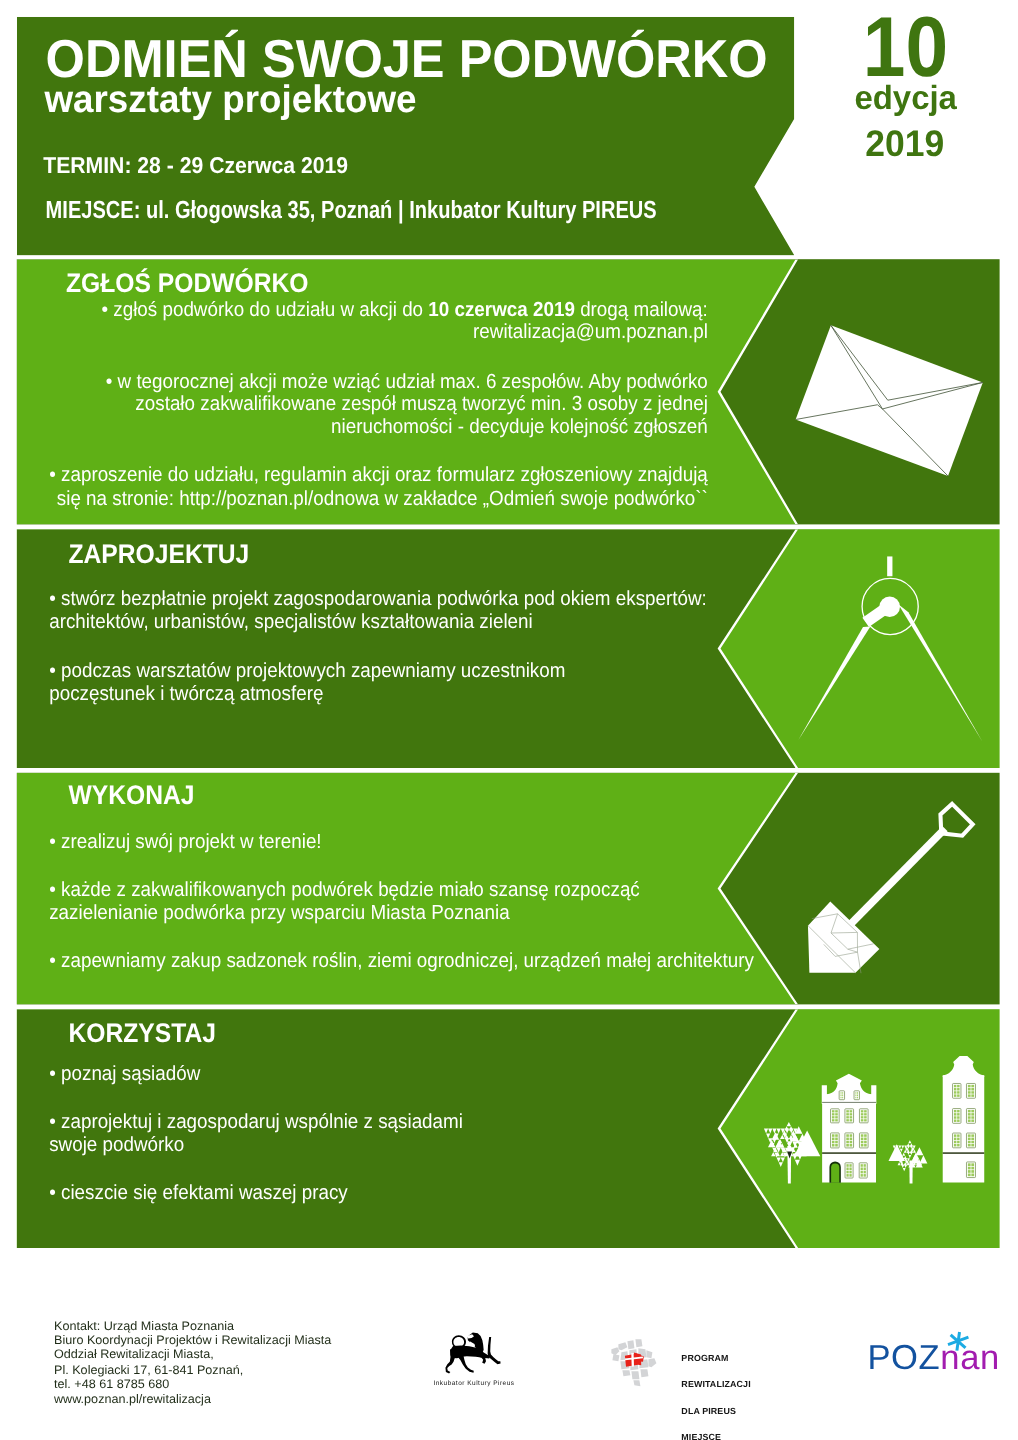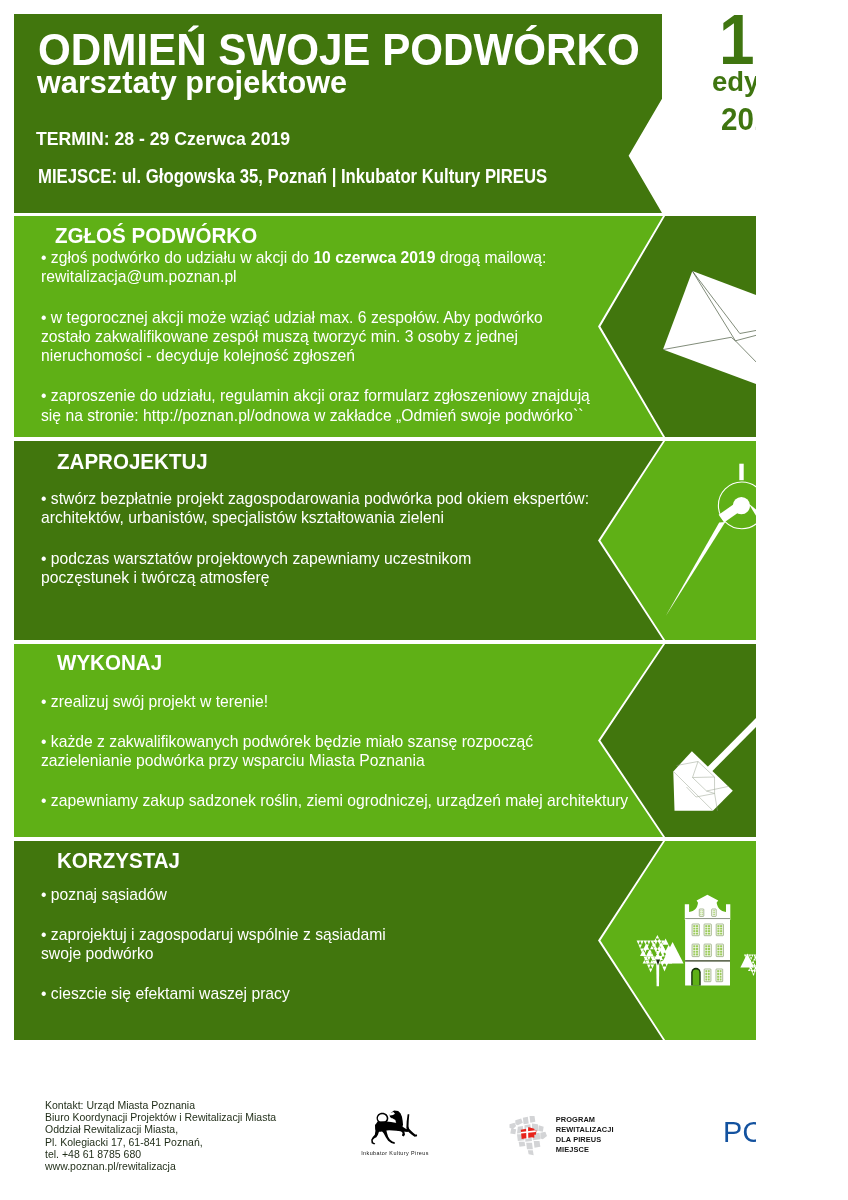--- a/index.html
+++ b/index.html
@@ -1,20 +1,20 @@
 <!DOCTYPE html>
 <html><head>
 <meta charset="utf-8">
 <title>Odmien swoje podworko</title>
 <style>
   html,body{margin:0;padding:0;background:#ffffff;}
   body{width:848px;height:1200px;overflow:hidden;
        font-family:"Liberation Sans",sans-serif;
        -webkit-font-smoothing:antialiased;}
-  #poster{position:relative;width:756px;height:1200px;background:#fff;overflow:hidden;}
+  #poster{position:relative;width:848px;height:1200px;background:#fff;overflow:hidden;}
   .abs{position:absolute;}
 
   
   #header-panel{left:14px;top:14px;width:648px;height:199px;
     background:#41760d;
     -webkit-clip-path:polygon(0 0,100% 0,100% 42.6%,94.85% 71.2%,100% 100%,0 100%);
     clip-path:polygon(0 0,100% 0,100% 42.6%,94.85% 71.2%,100% 100%,0 100%);}
   .sq{transform-origin:0 0;}
   #header-title{left:37.6px;top:28px;color:#fff;font-size:44.5px;font-weight:bold;
      line-height:1;white-space:nowrap;transform:scaleX(0.947);}
@@ -58,35 +58,35 @@
 
   #logo-pireus{left:329px;top:1106px;width:100px;text-align:center;}
   #logo-pireus svg{transform-origin:50% 0;transform:scale(0.98) translate(0,3px);}
   #logo-pireus svg{display:block;margin:0 auto;}
   #pireus-caption{font-size:5.4px;color:#111;letter-spacing:0.42px;margin-top:0;position:absolute;left:-6px;top:44px;width:112px;}
 
   #logo-program{left:492px;top:1114px;width:130px;}
   #logo-program svg{position:absolute;left:0;top:0;}
   #program-text{position:absolute;left:47.8px;top:0.8px;font-size:7.4px;line-height:10.2px;
      color:#151515;font-weight:bold;letter-spacing:0.1px;}
-  #program-text p{margin:0;white-space:nowrap;}
+  #program-text p{margin:12px;white-space:nowrap;}
 
   #logo-poznan{left:676.9px;top:1118px;width:130px;height:40px;}
   #poznan-word{position:absolute;left:0;top:0;font-size:28.8px;line-height:1;color:#13529f;
      letter-spacing:0.5px;}
   #poznan-word b{font-weight:normal;color:#13529f;margin-left:30px;}
   #poznan-word i{font-style:normal;color:#a21caf;}
   #poznan-star{position:absolute;left:94.2px;top:-9.4px;}
 
 
   .sec-title{font-size:22.4px;transform:scaleX(0.918);}
   .sec-body{font-size:17px;line-height:19.25px;transform:scaleX(0.923);}
   .sec-body .gap{height:21px;}
 
-  #sec1{top:216px;height:221px;}
+  #sec1{top:216px;height:221px;text-align:right;}
   #sec1-back{background:#41760d;}
   #sec1-front{background:#5fb016;}
   #sec1-title{left:41.4px;top:8.5px;}
   #sec1-body{left:27px;top:32px;}
   #ico-envelope{left:633.6px;top:39px;}
 
   #sec2{top:441px;height:199px;}
   #sec2-back{background:#5fb016;}
   #sec2-front{background:#41760d;}
   #sec2-title{left:42.6px;top:10.2px;}

